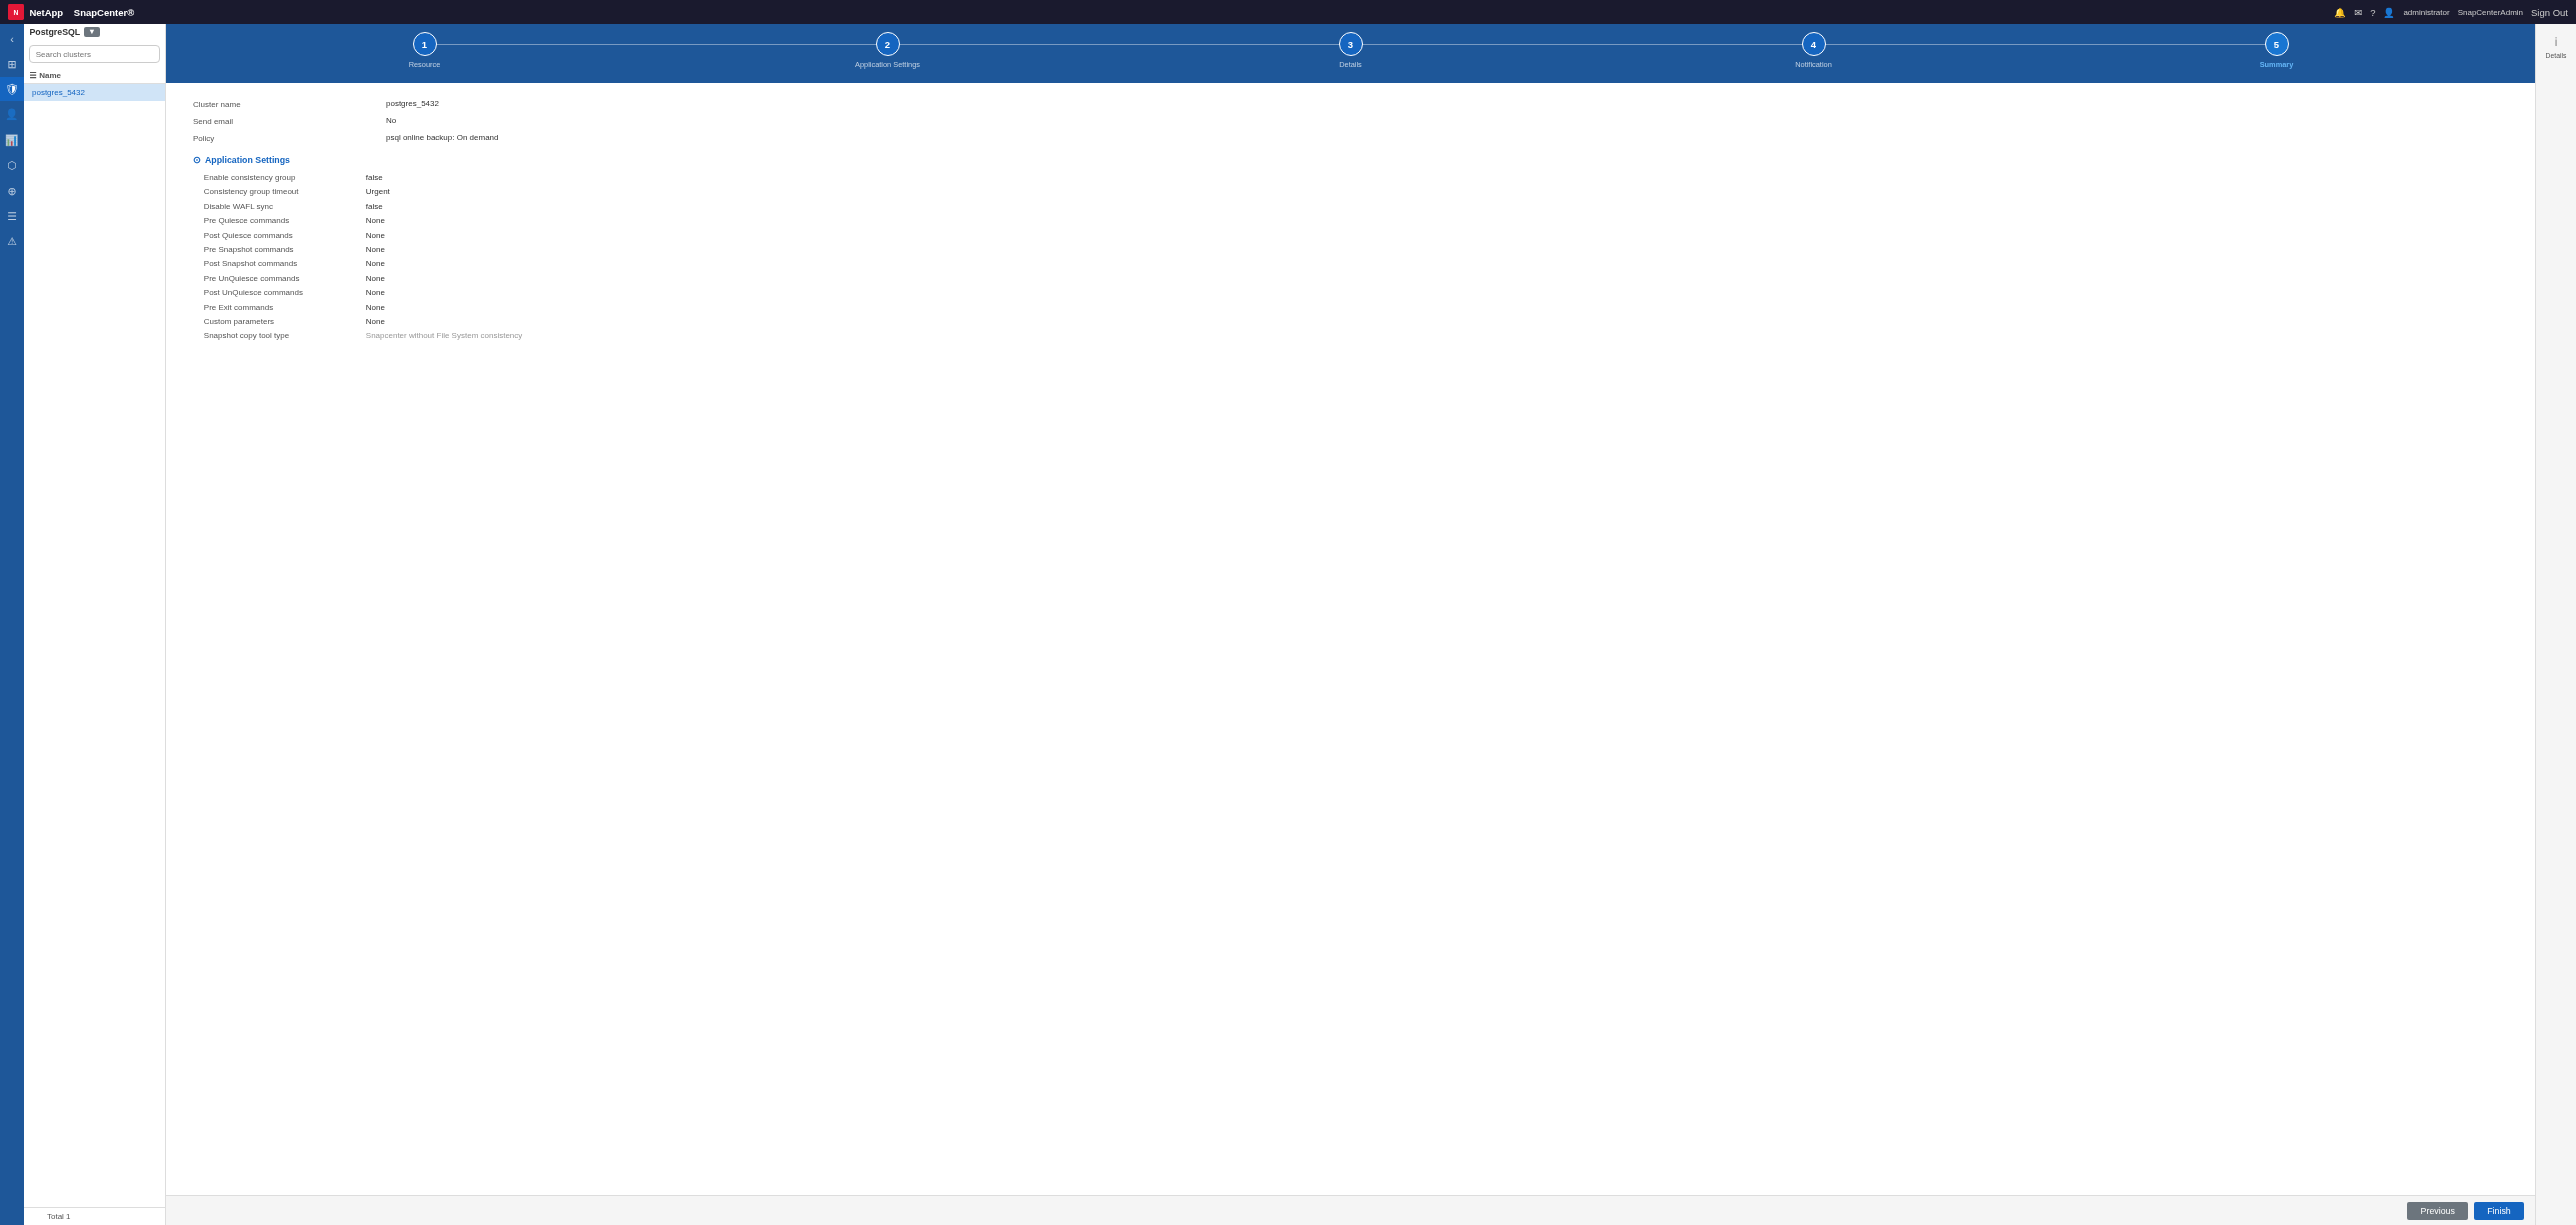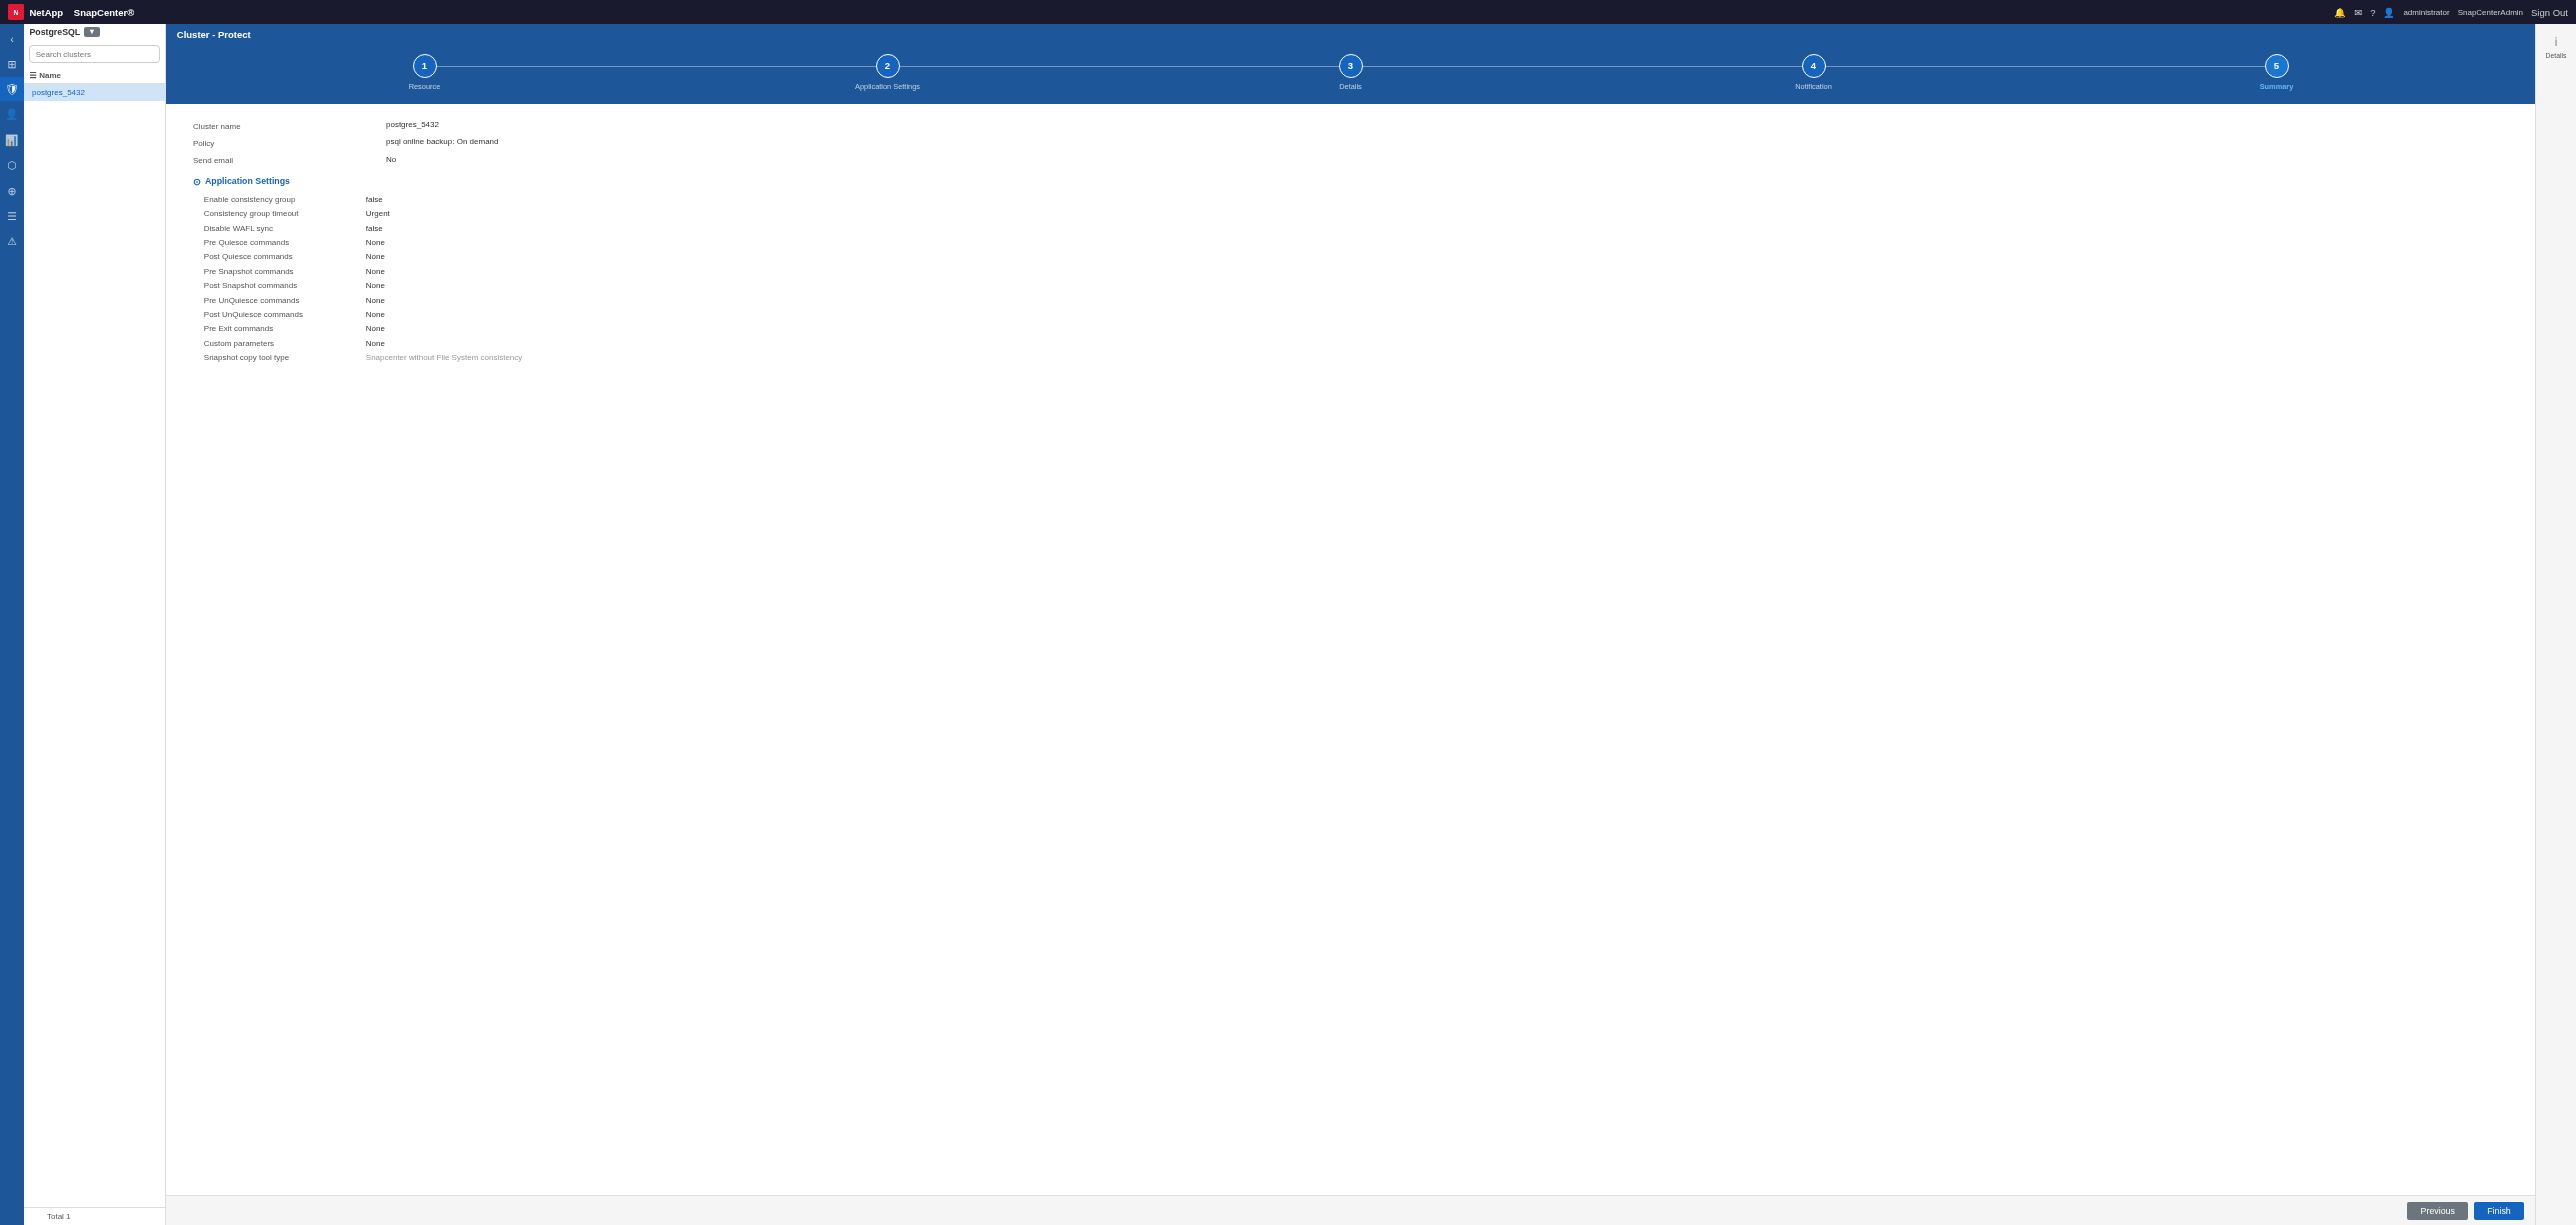--- a/index.html
+++ b/index.html
@@ -330,23 +330,20 @@
     <div class="sidebar-item selected">
       <span>postgres_5432</span>
     </div>
     <div class="sidebar-footer">
       <span>Total 1</span>
     </div>
   </div>
 
   <div class="content-area">
 
-    <div class="content-header">
-      <span>Cluster - Protect</span>
-    </div>
 
     <div class="stepper">
       <div class="step">
         <div class="step-circle">
           <span>1</span>
         </div>
         <div class="step-label">Resource</div>
       </div>
       <div class="step">
         <div class="step-circle">
@@ -375,27 +372,27 @@
     </div>
 
     <div class="form-content">
 
       <div class="form-row">
         <div class="form-label">Cluster name</div>
         <div class="form-value">postgres_5432</div>
       </div>
 
       <div class="form-row">
+        <div class="form-label">Send email</div>
+        <div class="form-value">No</div>
+      </div>
+
+      <div class="form-row">
         <div class="form-label">Policy</div>
         <div class="form-value">psql online backup: On demand</div>
-      </div>
-
-      <div class="form-row">
-        <div class="form-label">Send email</div>
-        <div class="form-value">No</div>
       </div>
 
       <div class="section-header">
         <span class="section-icon">⊙</span>
         <span>Application Settings</span>
       </div>
 
       <div id="app-settings-fields">
           <div class="sub-form-row">
             <div class="sub-form-label">Enable consistency group</div>

